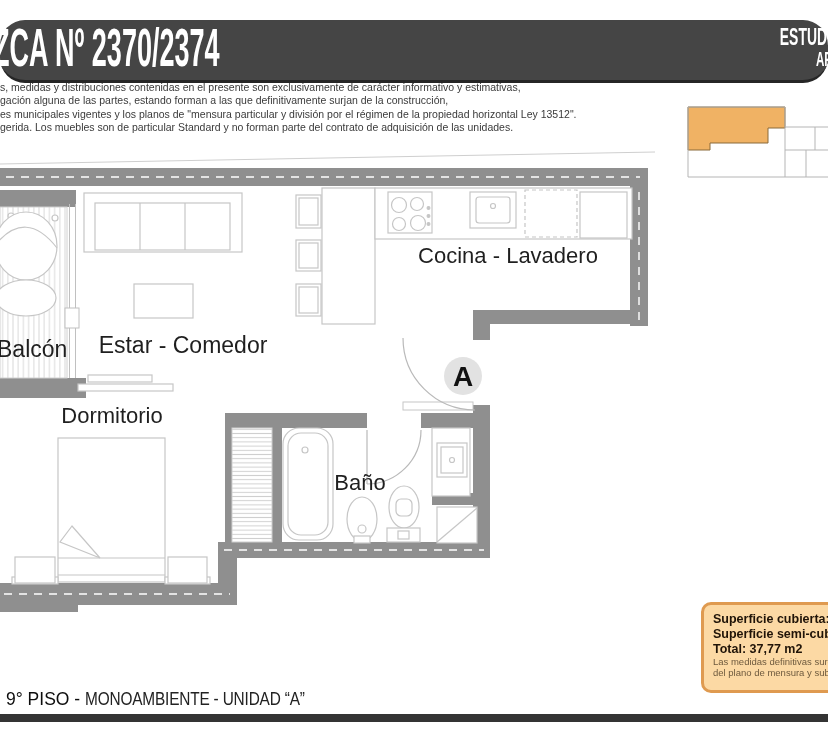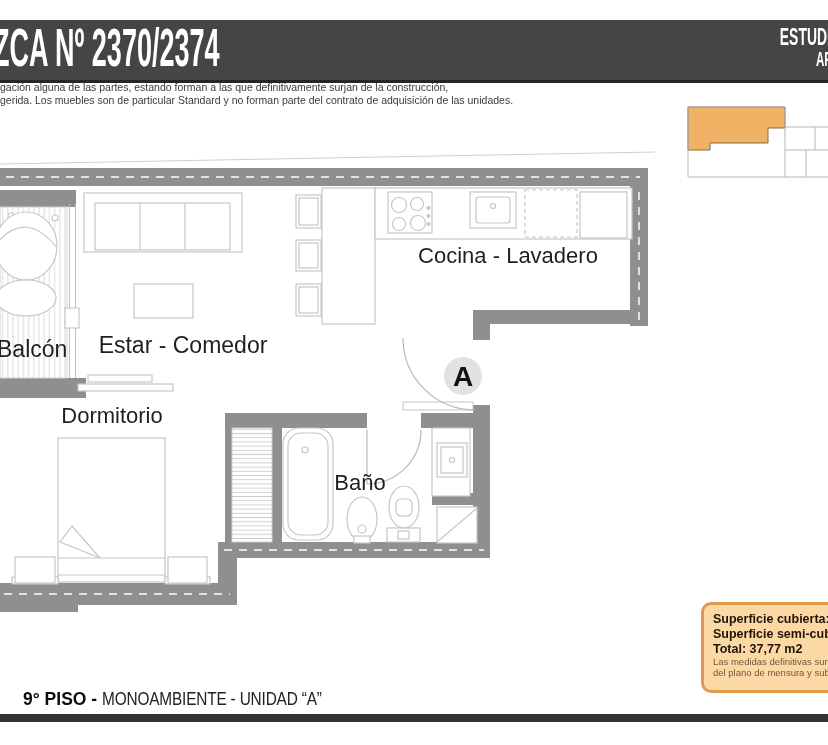--- a/index.html
+++ b/index.html
@@ -1,20 +1,20 @@
 <!DOCTYPE html>
 <html><head>
 <meta charset="utf-8">
 <style>
   html,body{margin:0;padding:0;background:#fff;}
   #root{position:relative;width:828px;height:745px;background:#fff;overflow:hidden;
         font-family:"Liberation Sans",sans-serif;}
   
   .banner{position:absolute;left:0;top:20px;width:828px;height:60px;background:#454545;
-          border-bottom:3px solid #262626;}
+          border-bottom:3px solid #262626;border-radius:25px;}
   .banner-title{position:absolute;left:-7px;top:-3px;color:#fff;font-weight:bold;
           font-size:54px;line-height:60px;white-space:nowrap;
           transform:scaleX(0.5);transform-origin:0 50%;}
   .banner-right{position:absolute;right:-14px;top:4px;text-align:right;color:#fff;
           font-weight:bold;line-height:1.05;transform:scaleX(0.58);transform-origin:100% 0;}
   .banner-right .l1{font-size:24px;}
   .banner-right .l2{font-size:20px;}
   
   .disclaimer{position:absolute;left:0;top:81px;width:640px;font-size:10.5px;line-height:13.4px;
           color:#3a3a3a;white-space:nowrap;overflow:hidden;}
@@ -25,40 +25,42 @@
   .plan text{font-family:"Liberation Sans",sans-serif;}
   .rlabel{fill:#1f1f1f;}
   
   .infobox{position:absolute;left:701px;top:602px;width:150px;height:78px;
           background:#fcd9a4;border:3px solid #df9a50;border-radius:10px;
           padding:7px 0 0 9px;white-space:nowrap;}
   .infobox .b{font-weight:bold;font-size:12.5px;line-height:15px;color:#201408;}
   .infobox .n{font-size:9.5px;line-height:10.5px;color:#6e5a3e;}
   
   .footer{position:absolute;left:6px;top:689px;font-size:17.5px;white-space:nowrap;color:#222;}
-  .footer .fl{font-weight:bold;color:#0d0d0d;margin-left:17px;}
+  .footer .fl{font-weight:normal;color:#0d0d0d;}
   .footer .rest{display:inline-block;transform:scaleX(0.88);transform-origin:0 50%;
           letter-spacing:-0.2px;}
   .footbar{position:absolute;left:0;top:714px;width:828px;height:8px;background:#343434;}
 </style>
 </head>
 <body>
 
 <div id="root">
 
   <div class="banner">
     <div class="banner-title">ZCA Nº 2370/2374</div>
     <div class="banner-right">
       <div class="l1">ESTUDIO</div>
       <div class="l2">ARQ</div>
     </div>
   </div>
 
   <div class="disclaimer">
+    <div>s, medidas y distribuciones contenidas en el presente son exclusivamente de carácter informativo y estimativas,</div>
     <div>gación alguna de las partes, estando forman a las que definitivamente surjan de la construcción,</div>
+    <div>es municipales vigentes y los planos de "mensura particular y división por el régimen de la propiedad horizontal Ley 13512".</div>
     <div>gerida. Los muebles son de particular Standard y no forman parte del contrato de adquisición de las unidades.</div>
   </div>
 
   <svg class="keyplan" width="143" height="80" viewBox="0 0 143 80">
     <polygon points="3,7 100,7 100,28 83,28 83,43 25,43 25,50 3,50" fill="#f0b264" stroke="#8a6a3a" stroke-width="1"></polygon>
     <g fill="none" stroke="#b5b5b5" stroke-width="1">
       <path d="M3,7 H100 V27 H143"></path>
       <path d="M3,7 V77 H143"></path>
       <path d="M100,27 V77"></path>
       <path d="M100,50 H143"></path>

